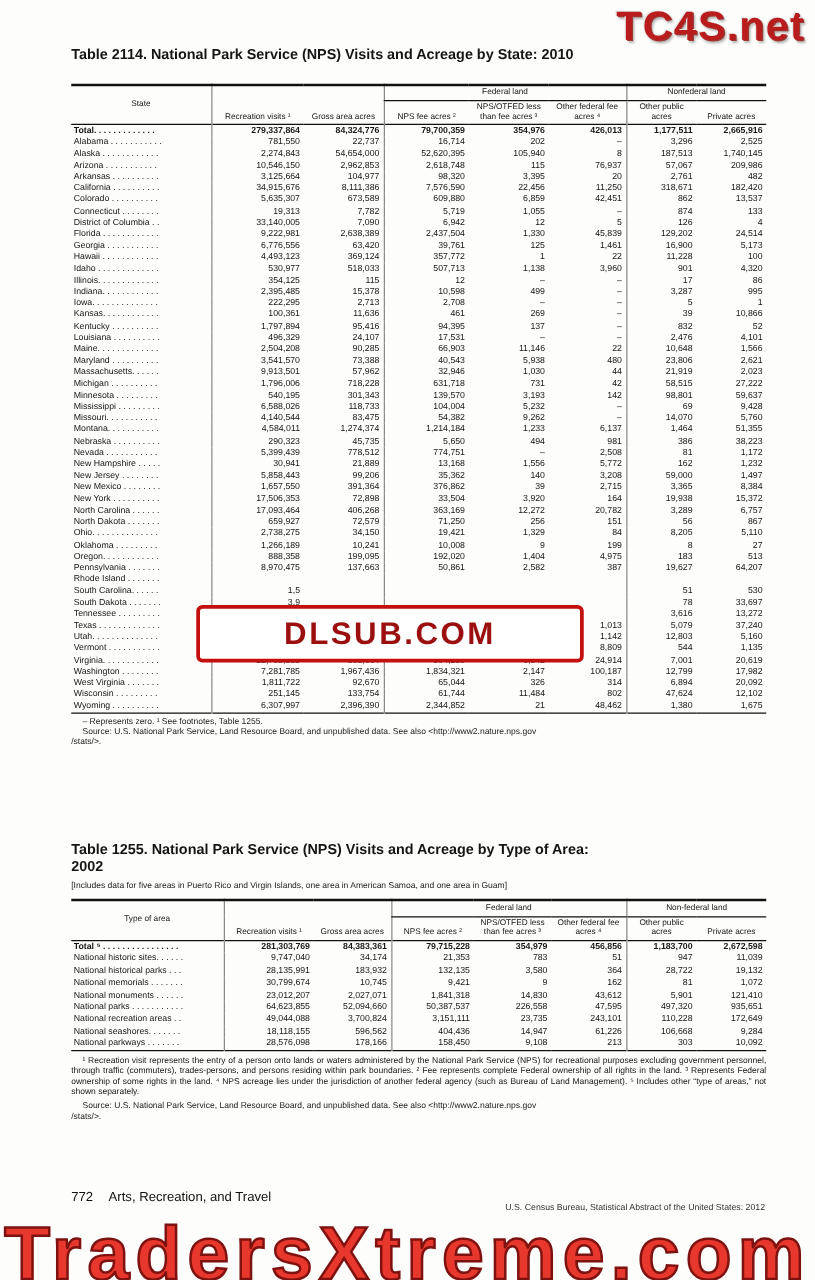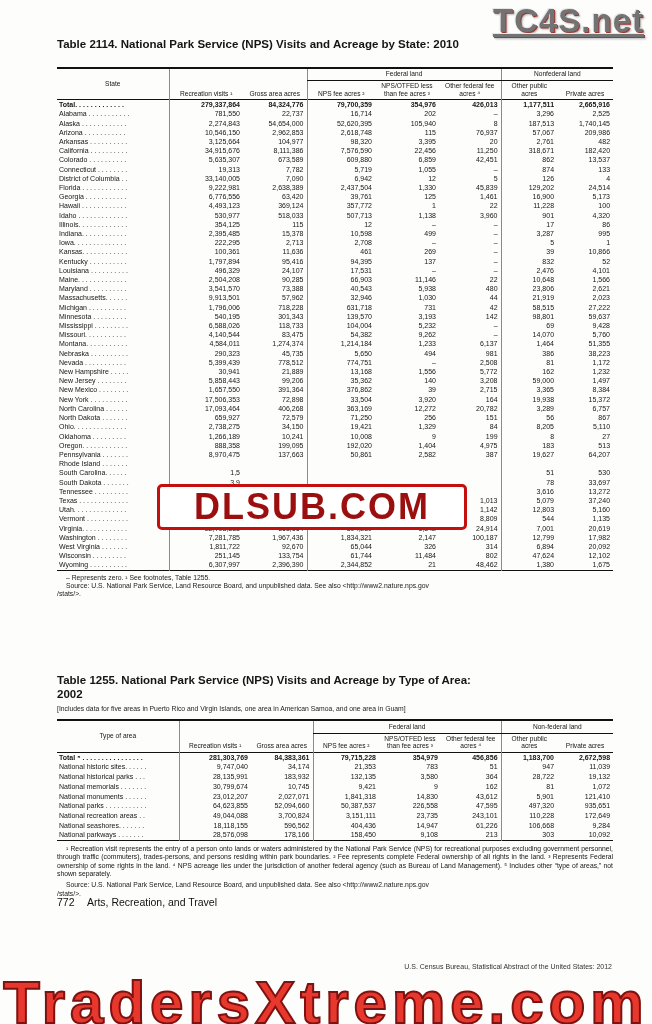--- a/index.html
+++ b/index.html
@@ -6,30 +6,29 @@
   body { background:#e8e8e8; font-family:"Liberation Sans", sans-serif; }
   .page {
     position:relative; width:652px; height:1024px; margin:0 auto;
     background:#fdfdfb; color:#151515; overflow:hidden;
   }
 
   
   .wm-top {
     position:absolute; top:2px; right:8px;
     font-size:33px; font-weight:bold; letter-spacing:1px;
-    color:#737373;
+    color:#b91c1c;
     text-shadow:-1px -1px 0 #e6e6e6, 1px 1px 0 #9b3a34, 2px 2px 2px #b5b5b5;
     z-index:30;
-    text-decoration:underline;
   }
   .wm-mid {
     position:absolute; left:157px; top:484px; width:310px; height:46px;
     background:#ffffff; border:3px solid #c40f0f; border-radius:5px;
     display:flex; align-items:center; justify-content:center;
-    font-size:36px; font-weight:800; letter-spacing:2px; color:#9b0f0f;
+    font-size:25px; font-weight:800; letter-spacing:2px; color:#9b0f0f;
     z-index:25;
   }
   .wm-bottom {
     position:absolute; left:50%; transform:translateX(-50%); top:968px;
     white-space:nowrap;
     font-size:60px; font-weight:bold; letter-spacing:5px;
     color:#e8372c; -webkit-text-stroke:2px #7d1210;
     text-shadow:0 0 1px #7d1210;
     z-index:30;
   }
@@ -65,21 +64,21 @@
   table.stat tbody tr:first-child td { font-weight:bold; }
 
   
   .notes { margin-top:3px; font-size:6.8px; line-height:8.4px; color:#1a1a1a; }
   .notes p { text-indent:9px; }
   .notes .noindent { text-indent:0; }
   .footnote-para { margin-top:4px; font-size:6.8px; line-height:8.3px; text-align:justify; text-indent:9px; }
 
   
   .footer-left {
-    position:absolute; left:57px; top:896px; font-size:10.5px; color:#111;
+    position:absolute; left:57px; top:952px; font-size:10.5px; color:#111;
   }
   .footer-left .pgnum { margin-right:10px; }
   .census-line {
     position:absolute; right:40px; top:963px; font-size:7px; color:#333; z-index:5;
   }
 </style>
 </head>
 <body>
 
 <div class="page">

